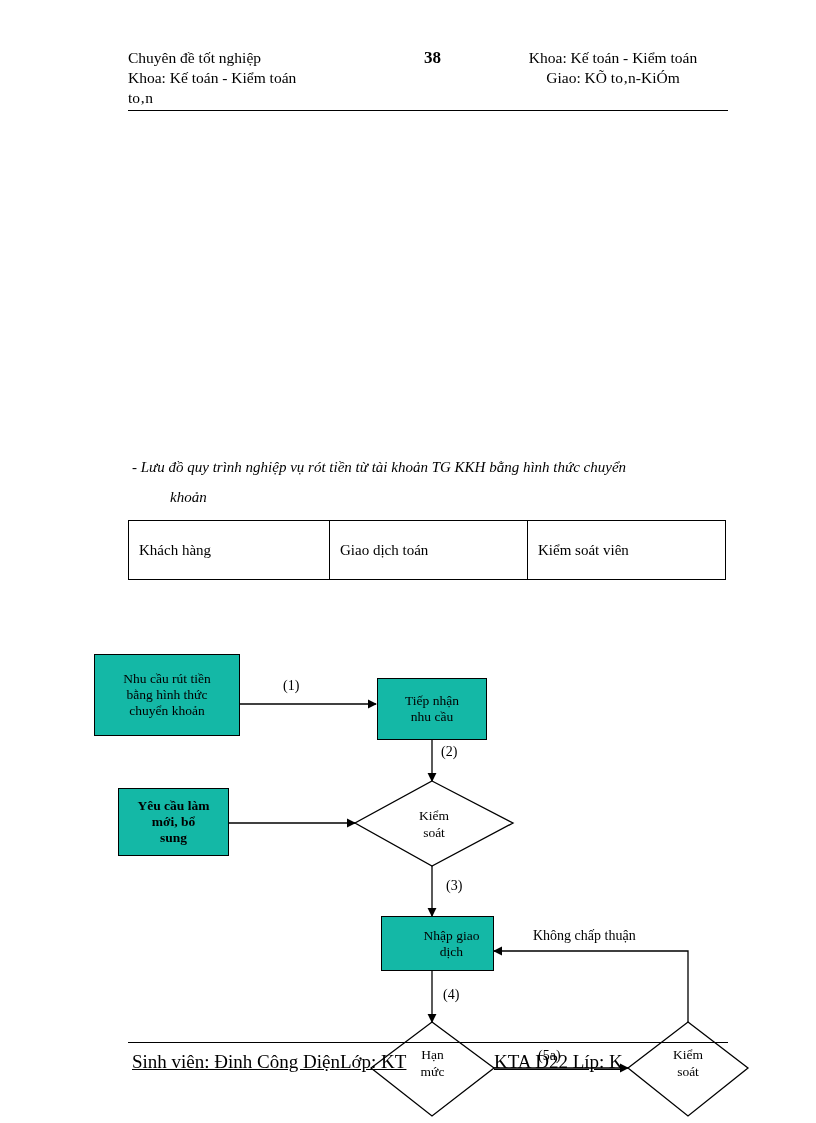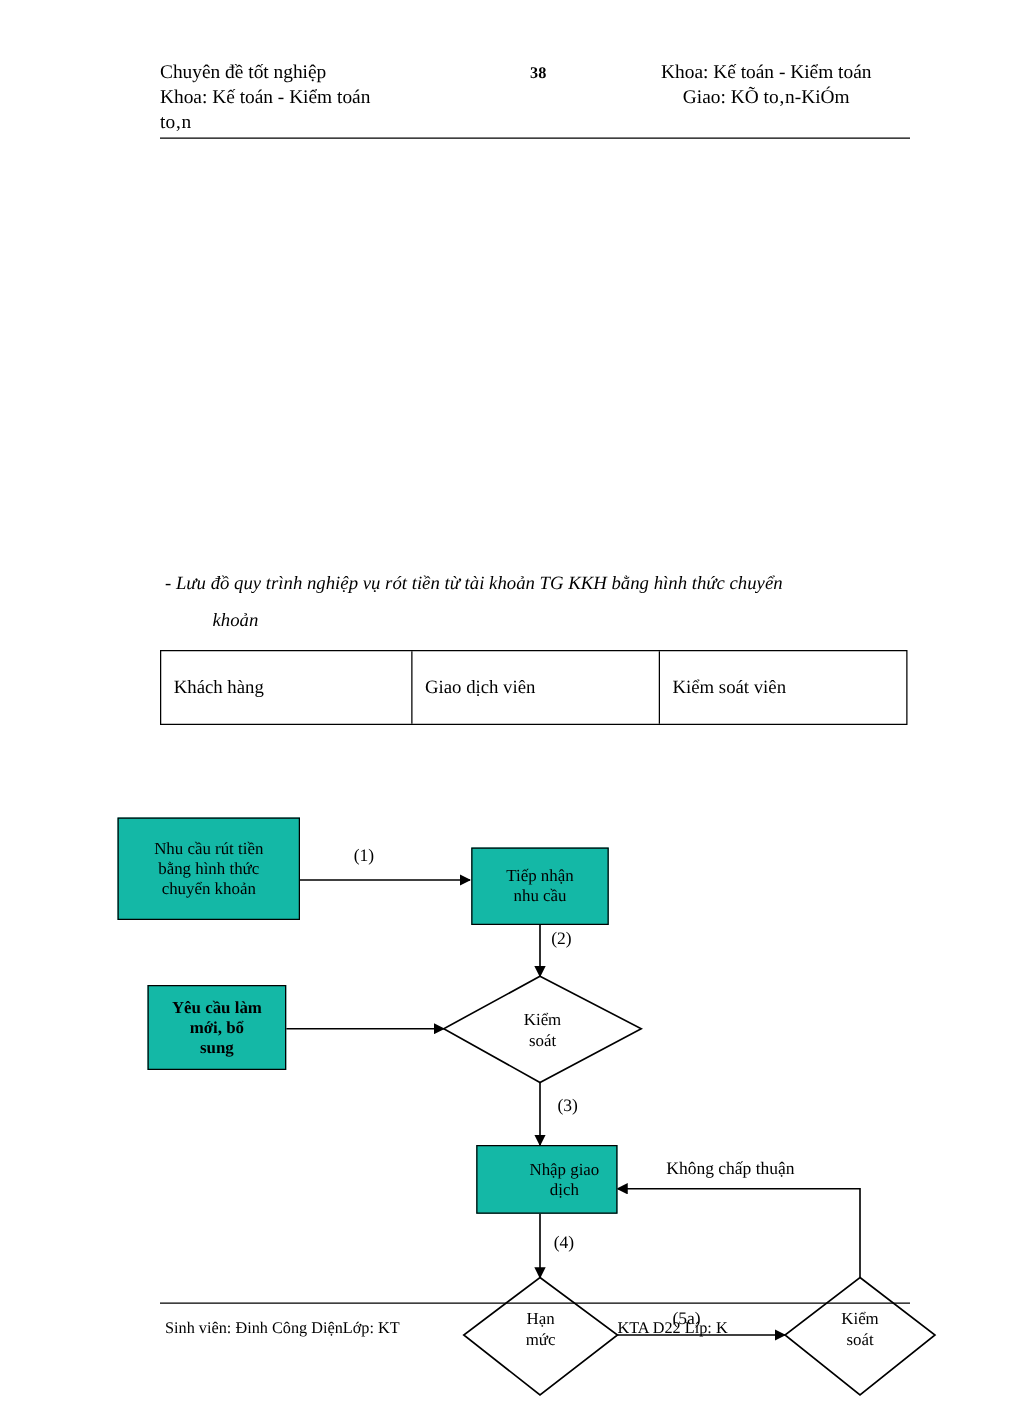--- a/index.html
+++ b/index.html
@@ -32,21 +32,21 @@
     left: 0;
     top: 0;
     font-size: 15.5px;
     line-height: 20px;
     white-space: nowrap;
   }
   .hdr-page {
     position: absolute;
     left: 296px;
     top: 0;
-    font-size: 13px;
+    font-size: 17px;
     font-weight: bold;
     line-height: 20px;
   }
   .hdr-right {
     position: absolute;
     left: 370px;
     top: 0;
     width: 230px;
     font-size: 15.5px;
     line-height: 20px;
@@ -160,23 +160,24 @@
     left: 128px;
     top: 1042px;
     width: 600px;
     height: 0;
     border-top: 1.5px solid #000;
   }
   #footer-text {
     position: absolute;
     left: 132px;
     top: 1052px;
-    font-size: 13px;
-    line-height: 20px;
-    white-space: nowrap;
+    font-size: 19px;
+    line-height: 20px;
+    white-space: nowrap;
+    text-decoration: underline;
   }
 </style>
 </head>
 <body>
 
 <div id="page">
 
   <div id="header">
     <div class="hdr-left">
       <div>Chuyên  đề tốt nghiệp</div>
@@ -194,21 +195,21 @@
   <div id="caption">
     <div class="line1">- Lưu đồ quy trình nghiệp vụ rót tiền từ tài khoản TG KKH bằng hình thức chuyển</div>
     <div class="line2">khoản</div>
   </div>
 
   <div id="lane-table">
     <div class="lane-cell" id="lane-0">
       <span>Khách  hàng</span>
     </div>
     <div class="lane-cell" id="lane-1">
-      <span>Giao dịch viên</span>
+      <span>Giao dịch toán</span>
     </div>
     <div class="lane-cell" id="lane-2">
       <span>Kiểm soát viên</span>
     </div>
   </div>
 
   <div id="flow">
 
     <svg class="lines" viewBox="0 0 816 1123" xmlns="http://www.w3.org/2000/svg">
       <defs>

